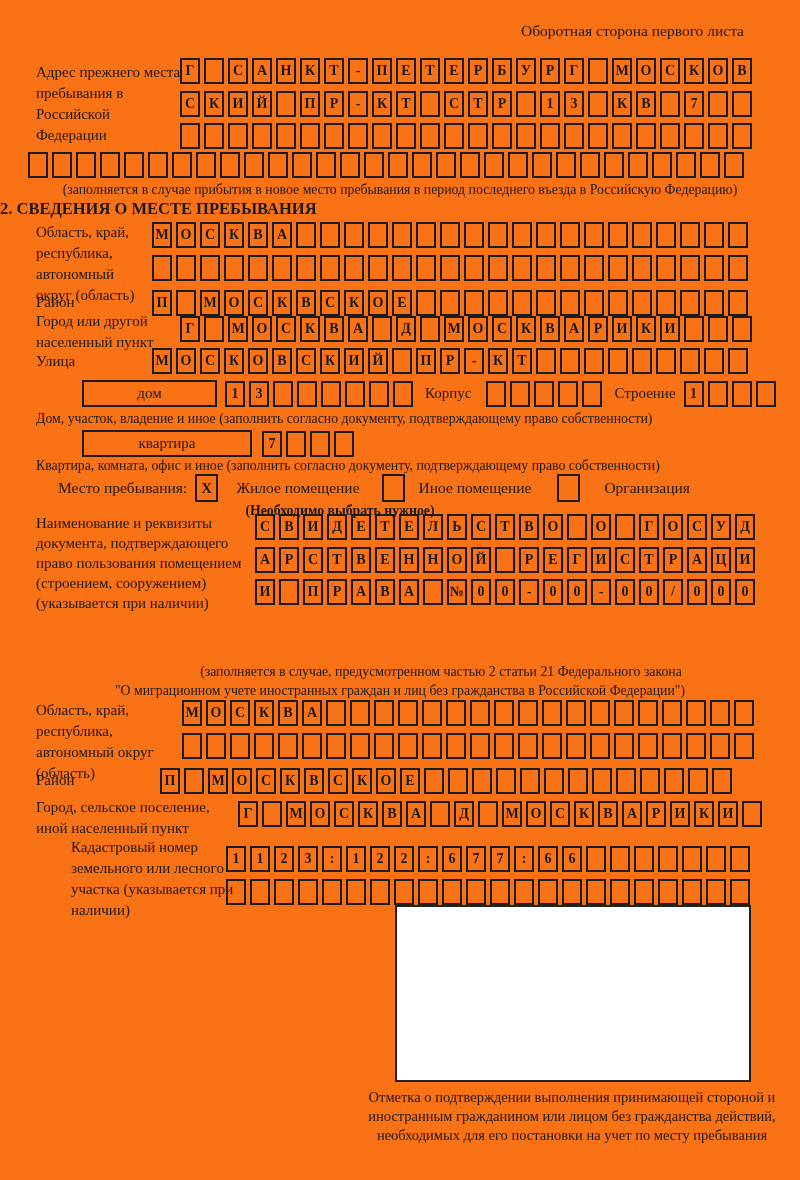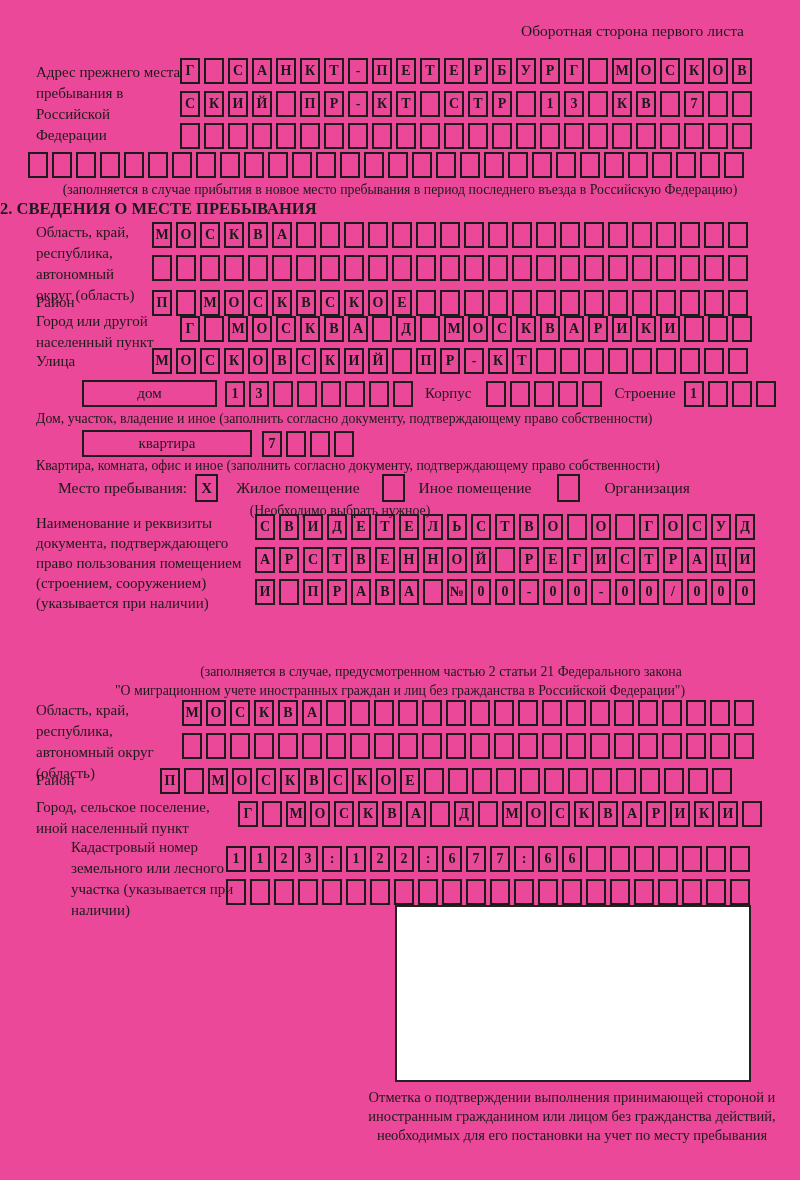--- a/index.html
+++ b/index.html
@@ -1,17 +1,17 @@
 <!DOCTYPE html>
 <html><head>
 <meta charset="utf-8">
 <style>
   html,body{margin:0;padding:0;background:#ffffff;}
   .sheet{
-    position:relative;width:800px;height:1180px;background:#ec4899;
+    position:relative;width:800px;height:1180px;background:#f97316;
     font-family:"Liberation Serif","DejaVu Serif",serif;color:#1a1a1a;overflow:hidden;
   }
   .abs{position:absolute;}
   .hdr-note{top:22px;right:56px;font-size:15.5px;}
   .lbl{font-size:15px;line-height:21px;}
   .cells{display:flex;gap:4px;}
   .cell{
     flex:0 0 auto;width:20px;height:26px;box-sizing:border-box;border:2px solid #1c1c1c;
     display:flex;align-items:center;justify-content:center;
     font-size:14px;font-weight:bold;overflow:hidden;
@@ -343,21 +343,21 @@
     <div class="staylbl" style="margin-right:22px;margin-left:8px;">Жилое помещение</div>
     <div class="cells" style="margin-right:14px;">
         <span class="cell cb"></span>
       </div>
     <div class="staylbl" style="margin-right:26px;">Иное помещение</div>
     <div class="cells" style="margin-right:24px;">
         <span class="cell cb"></span>
       </div>
     <div class="staylbl">Организация</div>
   </div>
-  <div class="abs caption" style="top:503px;left:140px;width:400px;text-align:center;">(Необходимо выбрать нужное)</div>
+  <div class="abs caption" style="top:503px;left:140px;width:400px;text-align:center;font-weight:bold;">(Необходимо выбрать нужное)</div>
 
   <div class="abs lbl" style="top:513px;left:36px;width:216px;line-height:20px;">Наименование и реквизиты документа, подтверждающего право пользования помещением (строением, сооружением) (указывается при наличии)</div>
   <div class="abs cells" style="top:514px;left:255px;">
       <span class="cell">С</span>
       <span class="cell">В</span>
       <span class="cell">И</span>
       <span class="cell">Д</span>
       <span class="cell">Е</span>
       <span class="cell">Т</span>
       <span class="cell">Е</span>

